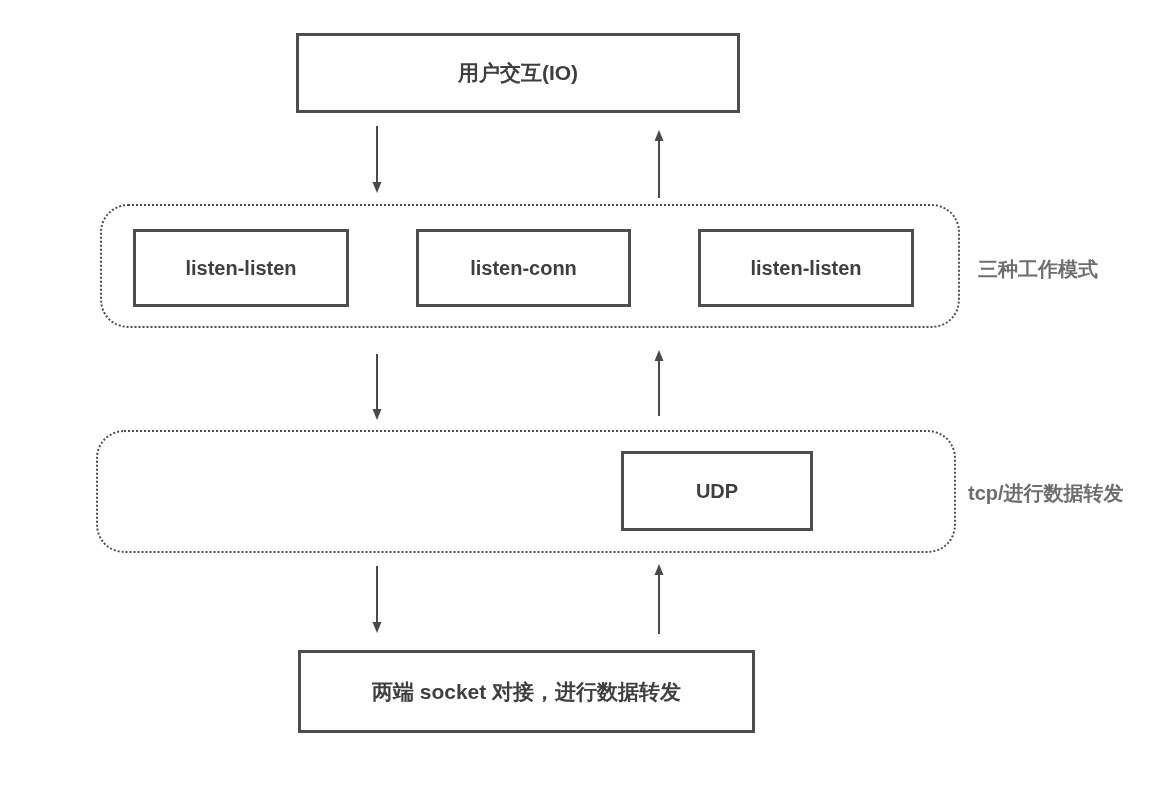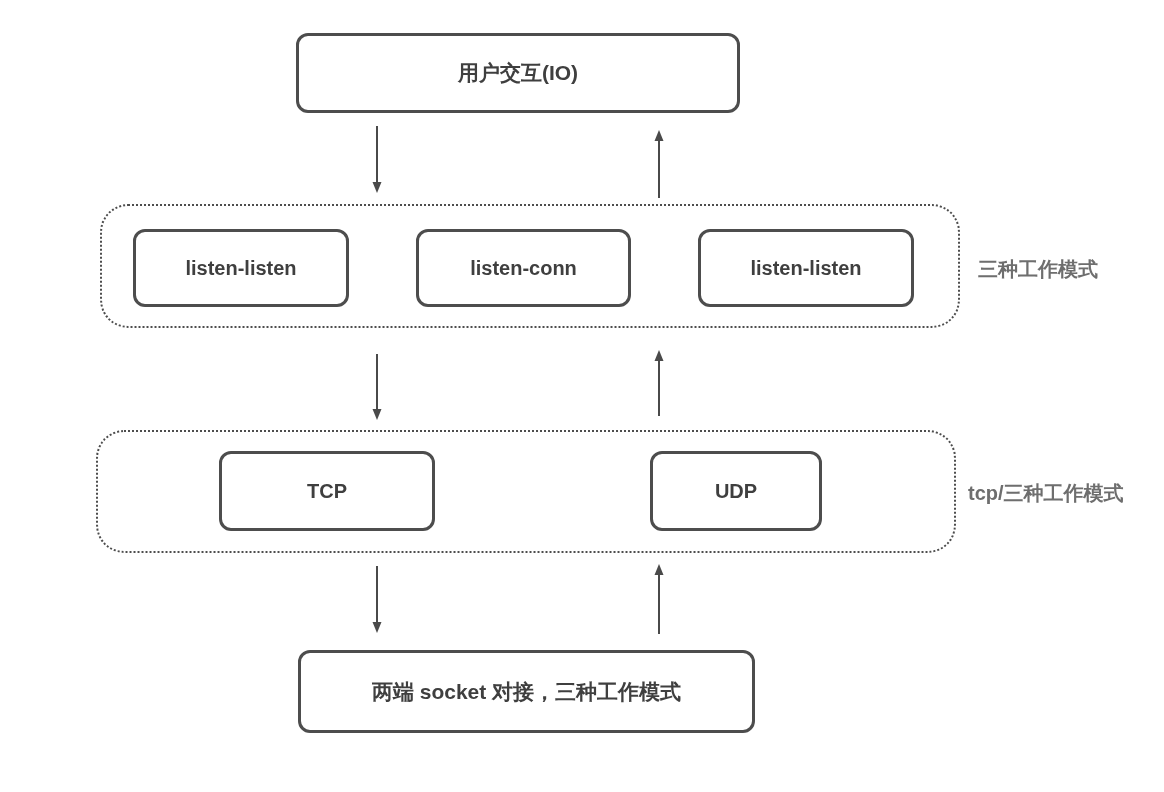--- a/index.html
+++ b/index.html
@@ -11,21 +11,21 @@
     height: 792px;
     position: relative;
     background: var(--bg, #ffffff);
     font-family: "Liberation Sans", sans-serif;
     overflow: hidden;
   }
   .node {
     position: absolute;
     box-sizing: border-box;
     border: 3px solid var(--box-border, #4d4d4d);
-    border-radius: 12px;
+    border-radius: 0;
     background: #ffffff;
     display: flex;
     align-items: center;
     justify-content: center;
     font-weight: bold;
     color: var(--box-text, #3f3f3f);
     white-space: nowrap;
   }
   .node.main { font-size: 21px; }
   .node.inner { font-size: 20px; }
@@ -79,33 +79,30 @@
 <svg class="arrow" style="left:369px; top:354px;" width="16" height="66">
   <line x1="8" y1="0" x2="8" y2="56"></line>
   <polygon points="8,66 3.5,55 12.5,55"></polygon>
 </svg>
 <svg class="arrow" style="left:651px; top:350px;" width="16" height="66">
   <line x1="8" y1="66" x2="8" y2="10"></line>
   <polygon points="8,0 3.5,11 12.5,11"></polygon>
 </svg>
 
 <div class="dotted-container" style="left:96px; top:430px; width:860px; height:123px;">
-  <div class="node inner" style="left:121px; top:19px; width:216px; height:80px;">
-    <span>TCP</span>
-  </div>
-  <div class="node inner" style="left:552px; top:19px; width:172px; height:80px;">
+  <div class="node inner" style="left:523px; top:19px; width:192px; height:80px;">
     <span>UDP</span>
   </div>
 </div>
-<div class="side-label" style="left:968px; top:480px;">tcp/三种工作模式</div>
+<div class="side-label" style="left:968px; top:480px;">tcp/进行数据转发</div>
 
 <svg class="arrow" style="left:369px; top:566px;" width="16" height="67">
   <line x1="8" y1="0" x2="8" y2="57"></line>
   <polygon points="8,67 3.5,56 12.5,56"></polygon>
 </svg>
 <svg class="arrow" style="left:651px; top:564px;" width="16" height="70">
   <line x1="8" y1="70" x2="8" y2="10"></line>
   <polygon points="8,0 3.5,11 12.5,11"></polygon>
 </svg>
 
 <div class="node main" style="left:298px; top:650px; width:457px; height:83px;">
-  <span>两端 socket 对接，三种工作模式</span>
+  <span>两端 socket 对接，进行数据转发</span>
 </div>
 
 </body></html>

